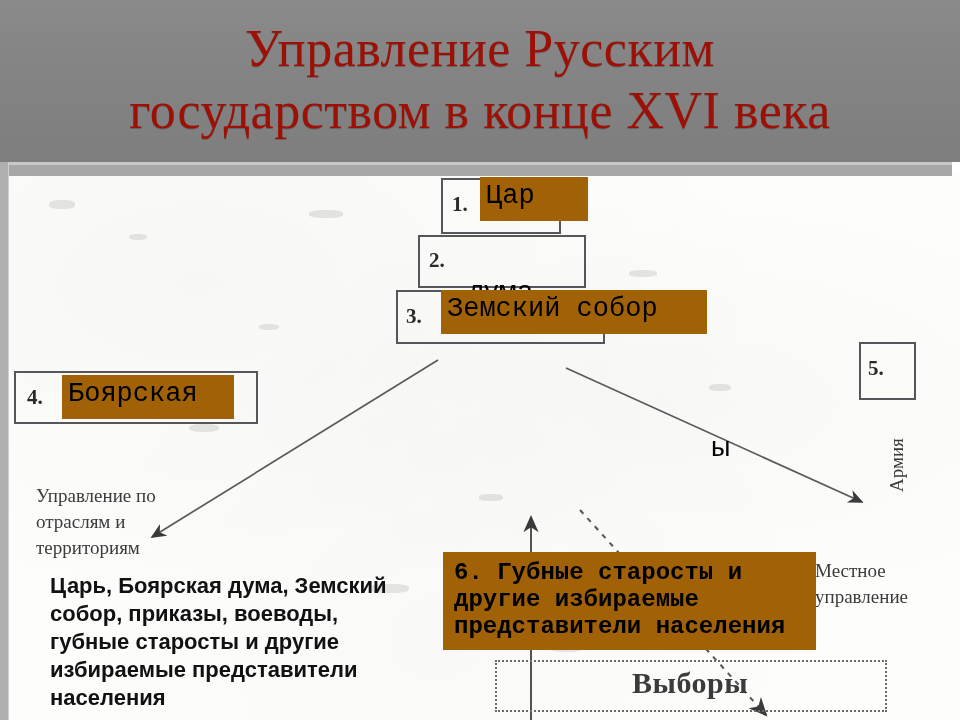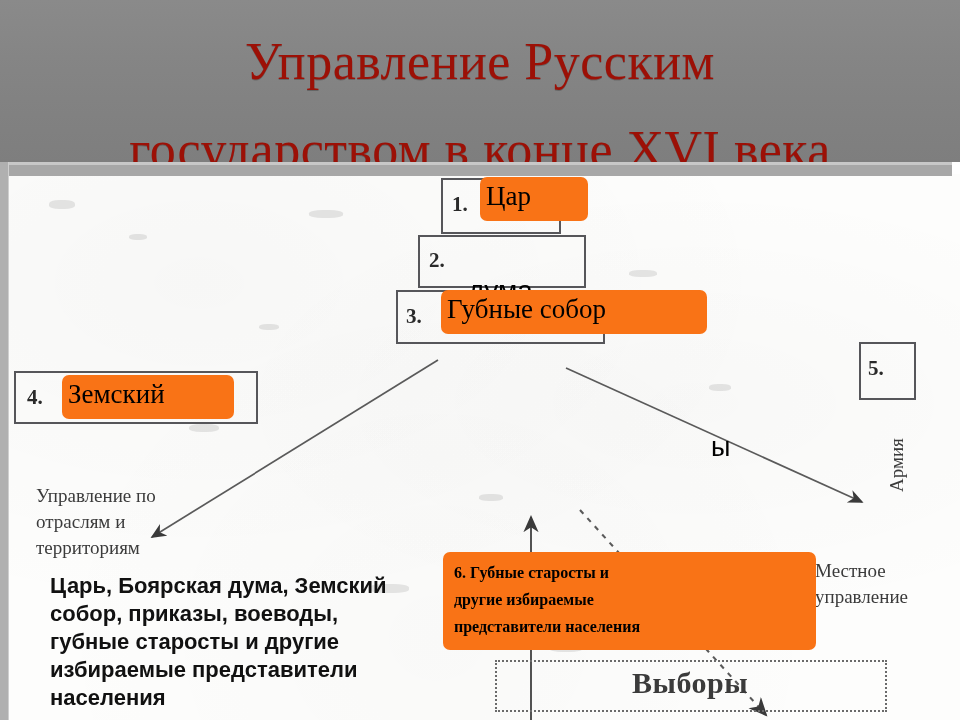--- a/index.html
+++ b/index.html
@@ -23,21 +23,21 @@
     width: 960px; height: 162px;
     background: linear-gradient(180deg,#8a8a8a 0%, #858585 35%, #818181 70%, #7e7e7e 100%);
   }
   #slide-title {
     position: absolute;
     left: 0; top: 18px;
     width: 960px;
     text-align: center;
     font-family: "Liberation Serif", serif;
     font-size: 52px;
-    line-height: 88px;
+    line-height: 62px;
     font-weight: 400;
     color: #9c1006;
     letter-spacing: 0.5px;
     text-shadow: 0 1px 0 rgba(0,0,0,0.22);
     white-space: pre-line;
   }
 
   
   #scan-frame {
     position: absolute;
@@ -116,40 +116,39 @@
     font-size: 19px;
     color: #3b3b3b;
     transform: rotate(-90deg);
     transform-origin: left top;
     white-space: nowrap;
   }
 
   
   .hl {
     position: absolute;
-    background: #f97316;
+    background: #a16207;
     color: #000000;
-    font-family: Liberation Serif, serif;
+    font-family: Liberation Mono, monospace;
     font-size: 27px;
     line-height: 34px;
     white-space: pre-line;
     padding: 2px 6px 2px 6px;
     box-sizing: border-box;
-    border-radius: 7px;
   }
   .hl-plain {
     position: absolute;
     background: transparent;
     color: #000000;
     font-family: "Liberation Sans", sans-serif;
     font-size: 27px;
     line-height: 34px;
   }
   #hl-gubnye {
-    font-size: 16px;
+    font-size: 24px;
     line-height: 27px;
     font-weight: 700;
     padding: 7px 9px 8px 11px;
   }
 
   
   #summary-text {
     position: absolute;
     left: 38px; top: 572px;
     width: 400px;
@@ -237,23 +236,23 @@
 
     <div class="scan-text" style="left:815px; top:396px; width:150px;">Местное
 управление</div>
 
     <div class="dotted-box" style="left:495px; top:498px; width:392px; height:52px;"></div>
     <div class="scan-text" id="label-vybory" style="left:632px; top:508px;">Выборы</div>
 
     <div class="hl" style="left:480px; top:15px; width:108px; height:44px;">Цар</div>
 
 
-    <div class="hl" style="left:441px; top:128px; width:266px; height:44px;">Губные собор</div>
-
-    <div class="hl" style="left:62px; top:213px; width:172px; height:44px;">Земский</div>
+    <div class="hl" style="left:441px; top:128px; width:266px; height:44px;">Земский собор</div>
+
+    <div class="hl" style="left:62px; top:213px; width:172px; height:44px;">Боярская</div>
 
     <div class="hl-plain" style="left:711px; top:268px;">ы</div>
 
     <div class="hl" id="hl-gubnye" style="left:443px; top:390px; width:373px; height:98px;">6. Губные старосты и
 другие избираемые
 представители населения</div>
 
   </div>
 
   <div id="summary-text">Царь, Боярская дума, Земский

